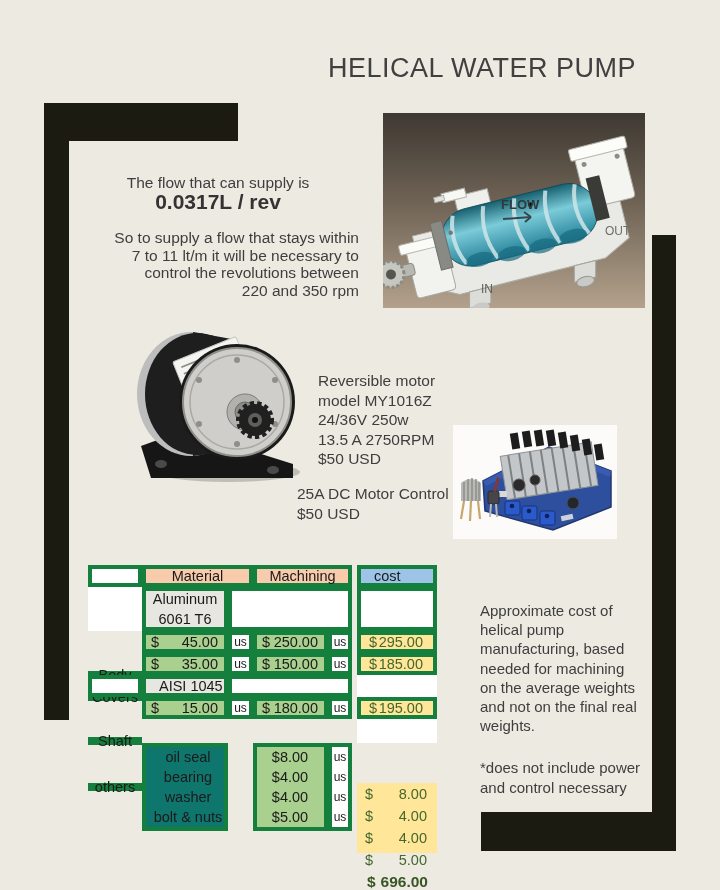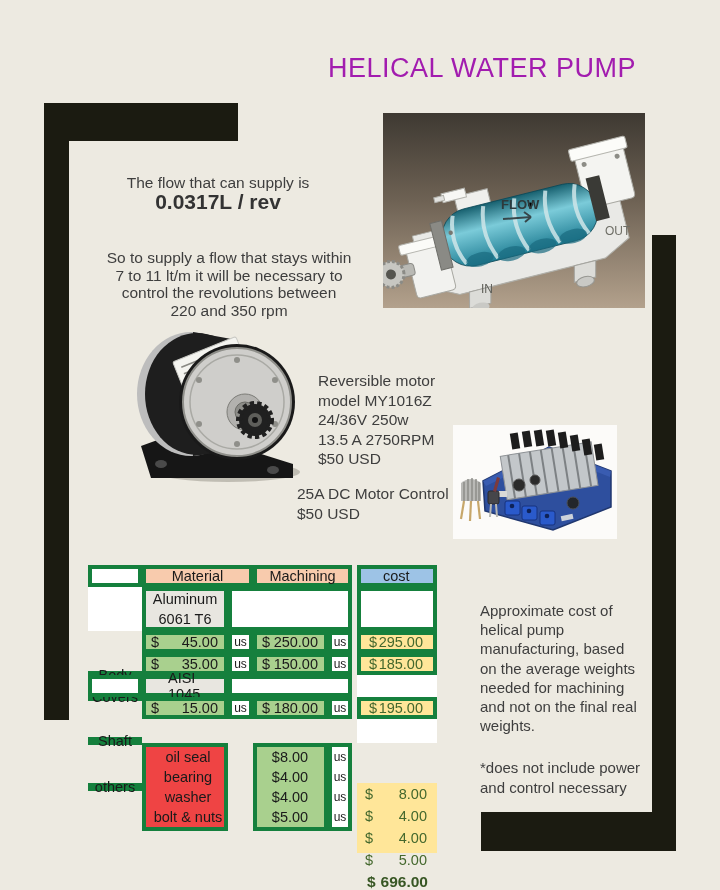--- a/index.html
+++ b/index.html
@@ -6,26 +6,26 @@
   .slide {
     position:relative; width:720px; height:890px; margin:0 auto;
     background:#EDEAE1; overflow:hidden;
     font-family:"Liberation Sans", sans-serif; color:#3E3E3E;
   }
   .abs { position:absolute; }
   .bar { position:absolute; background:#1B1B11; }
 
   .title {
     position:absolute; left:328px; top:53px; width:320px;
-    font-size:27px; letter-spacing:0.5px; color:#a21caf; white-space:nowrap;
+    font-size:27px; letter-spacing:0.5px; color:#404040; white-space:nowrap;
   }
 
   .flow-note { position:absolute; left:98px; top:173px; width:240px; text-align:center; font-size:15.5px; line-height:19px; }
   .flow-note .val { font-weight:bold; font-size:21px; color:#333; }
-  .flow-body { position:absolute; left:99px; top:229px; width:260px; text-align:center; font-size:15.5px; line-height:17.6px;margin-top:20px; }
+  .flow-body { position:absolute; left:99px; top:229px; width:260px; text-align:right; font-size:15.5px; line-height:17.6px; }
 
   .motor-note { position:absolute; left:318px; top:371px; font-size:15.5px; line-height:19.5px; }
   .controller-note { position:absolute; left:297px; top:484px; font-size:15.5px; line-height:20px; }
 
   .cost-note { position:absolute; left:459px; top:601px; width:190px; font-size:15px; line-height:19.2px;margin-left:21px; }
   .cost-note .spacer { height:23px; }
 
   
   .ct {
     position:absolute; left:88px; top:565px;
@@ -34,34 +34,34 @@
     grid-template-rows:22px 44px 22px 22px 22px 22px 24px 22px 22px 22px 22px 22px;
     font-size:14.5px; color:#1a1a1a;
   }
   .ct .c { box-sizing:border-box; display:flex; align-items:center; border:4px solid #15803d; }
   .ct .ctr { justify-content:center; }
   .white { background:#FFFFFF; }
   .peach { background:#F8CBAD; }
   .blue  { background:#9DC3E6; }
   .yellow{ background:#FFE699;margin-top:40px; }
   .green { background:#A9D08E; }
-  .ltgreen{ background:#ef4444; }
+  .ltgreen{ background:#0f766e; }
   .gray  { background:#E8E6E0; }
   .money { justify-content:space-between; padding:0 6px 0 5px; }
   .uscell{ font-size:12px; justify-content:center; background:#FFFFFF; }
   .costcell { background:#FFE699; border:none; color:#44682D; justify-content:space-between; padding:0 10px 0 8px; }
   .twoline { flex-direction:column; justify-content:center; line-height:20px; }
   .vbox { flex-direction:column; justify-content:flex-start; align-items:stretch; padding:0; }
   .vbox > div { height:22px; display:flex; align-items:center; box-sizing:border-box; }
   .vbox .item { padding-left:6px; }
   .vbox .mline { justify-content:space-between; padding:0 6px 0 5px; }
   .vbox .usline { justify-content:center; font-size:12px; }
   .vbox .cline { justify-content:space-between; padding:0 10px 0 8px; color:#44682D; }
   .vbox .tline { justify-content:flex-end; gap:5px; padding-right:9px; color:#375623; font-weight:bold; font-size:15.5px; }
-  .padl { padding-left:22px; }
+  .padl { padding-left:13px; }
 </style>
 </head>
 <body>
 
 <div class="slide">
 
   <div class="bar" style="left:44px; top:103px; width:194px; height:38px;"></div>
   <div class="bar" style="left:44px; top:103px; width:25px; height:617px;"></div>
   <div class="bar" style="left:652px; top:235px; width:24px; height:616px;"></div>
   <div class="bar" style="left:481px; top:812px; width:195px; height:39px;"></div>
@@ -269,22 +269,22 @@
       <path d="M40 66 L44 52 L47 53 L43 67 Z" fill="#7C3A3C"></path>
       <line x1="38" y1="79" x2="37" y2="92" stroke="#B9B9B4" stroke-width="2"></line>
       <line x1="43" y1="79" x2="44" y2="92" stroke="#B9B9B4" stroke-width="2"></line>
     </g>
   </svg>
 
   <div class="cost-note">
     <div>Approximate cost of</div>
     <div>helical pump</div>
     <div>manufacturing, based</div>
+    <div>needed for machining</div>
     <div>on the average weights</div>
-    <div>needed for machining</div>
     <div>and not on the final real</div>
     <div>weights.</div>
     <div class="spacer"></div>
     <div>*does not include power</div>
     <div>and control necessary</div>
   </div>
 
   <div class="ct">
 
     <div class="c white" style="grid-area:1/1"></div>

